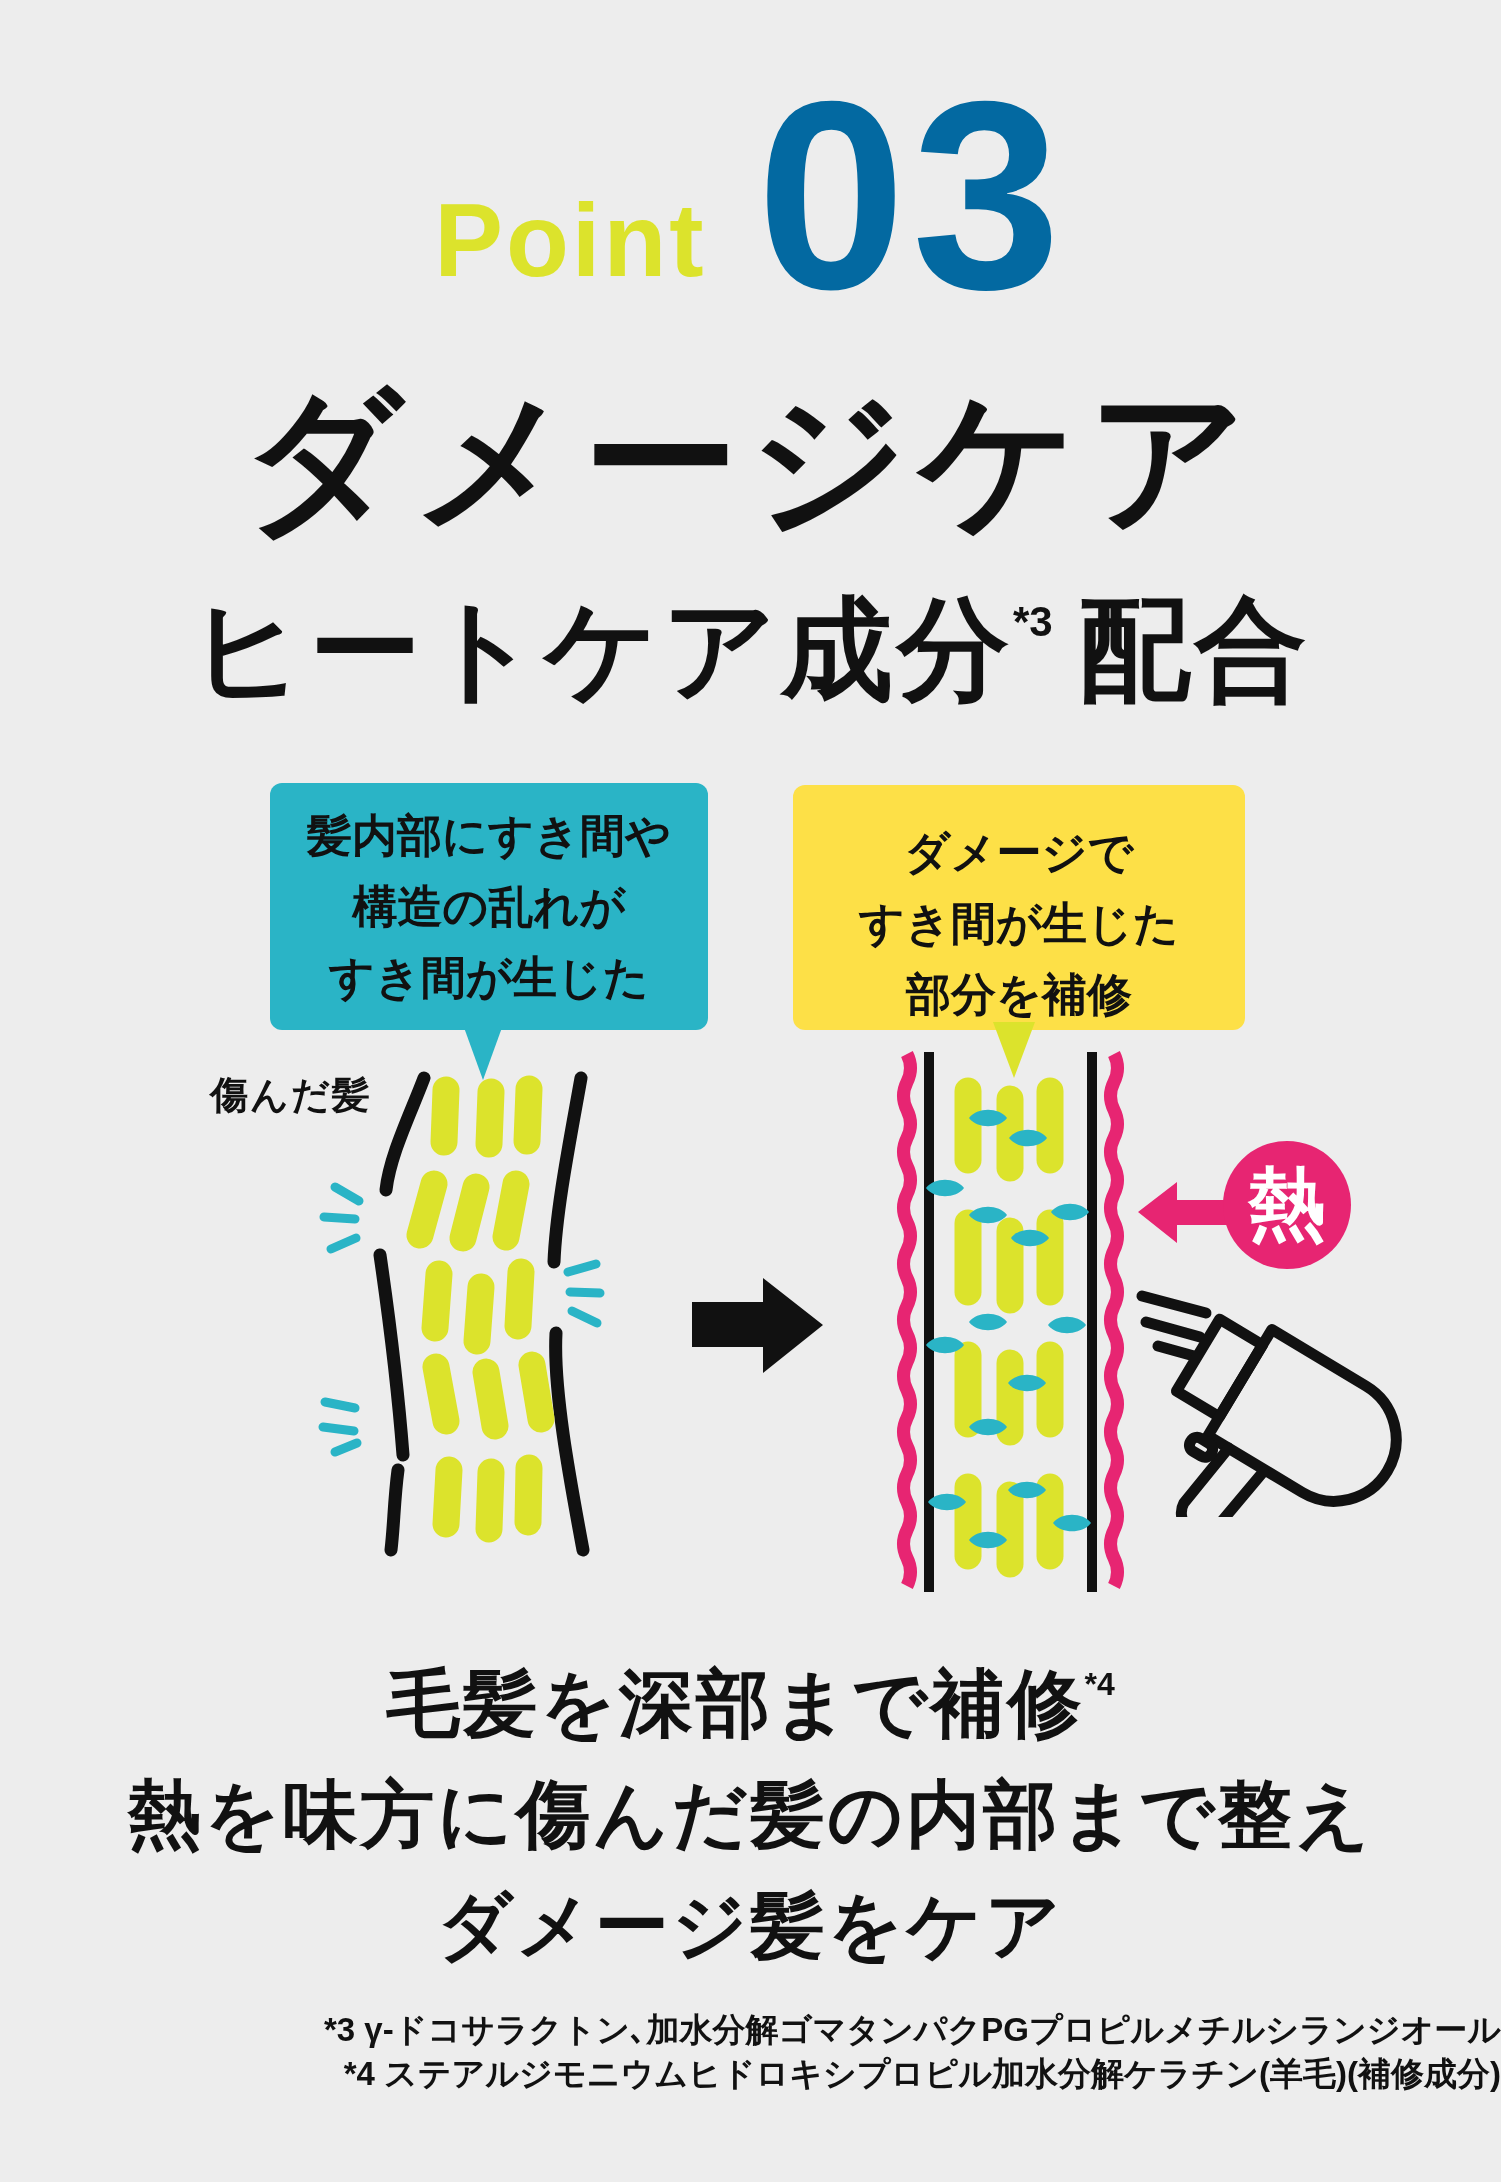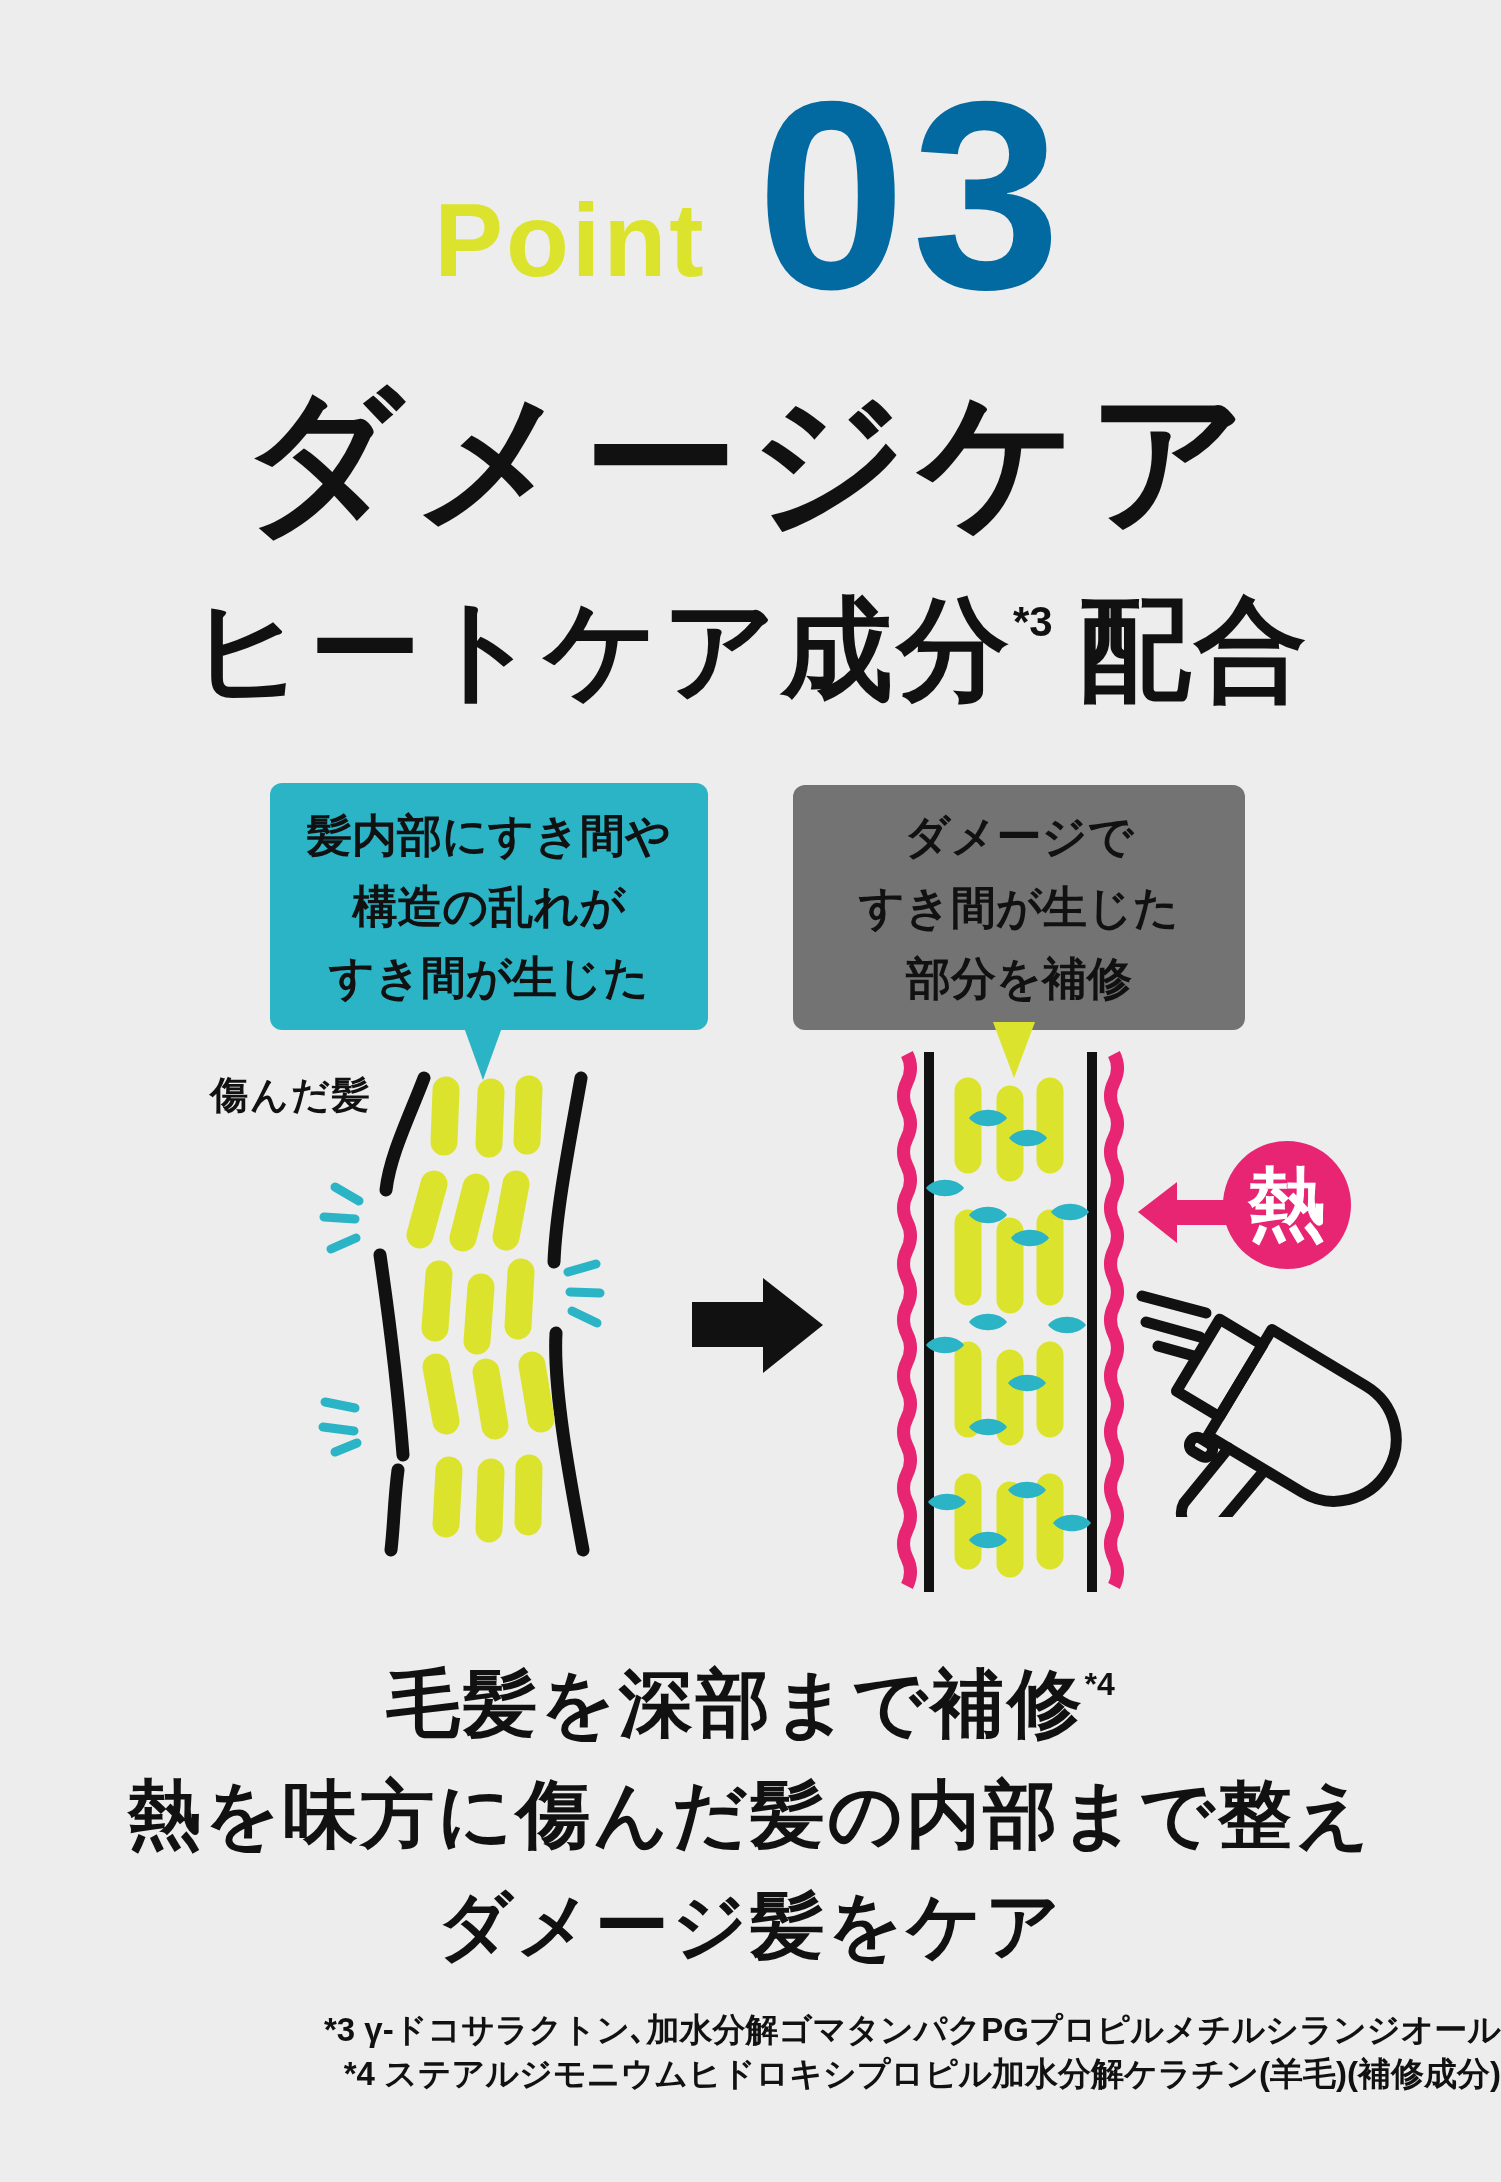--- a/index.html
+++ b/index.html
@@ -38,21 +38,21 @@
     transform:translateY(-52px);letter-spacing:0;
   }
   .page-subtitle .tail-word{margin-left:26px;}
   
   .bubble{
     position:absolute;border-radius:12px;
     display:flex;flex-direction:column;justify-content:center;
     text-align:center;font-size:45px;font-weight:700;line-height:1.58;
   }
   .bubble-teal{left:270px;top:783px;width:438px;height:247px;background:#2ab4c6;}
-  .bubble-yellow{left:793px;top:785px;width:452px;height:245px;background:#737373;}
+  .bubble-yellow{left:793px;top:785px;width:452px;height:245px;background:#fde047;justify-content:flex-end;}
   .tail{
     position:absolute;top:100%;margin-top:-8px;width:0;height:0;
     border-left:21px solid transparent;border-right:21px solid transparent;
   }
   .tail-teal{left:192px;border-top:58px solid #2ab4c6;}
   .tail-yellow{left:200px;border-top:56px solid #dce32c;}
   
   .damaged-hair-label{
     position:absolute;left:210px;top:1070px;
     font-size:38px;font-weight:700;letter-spacing:2px;

